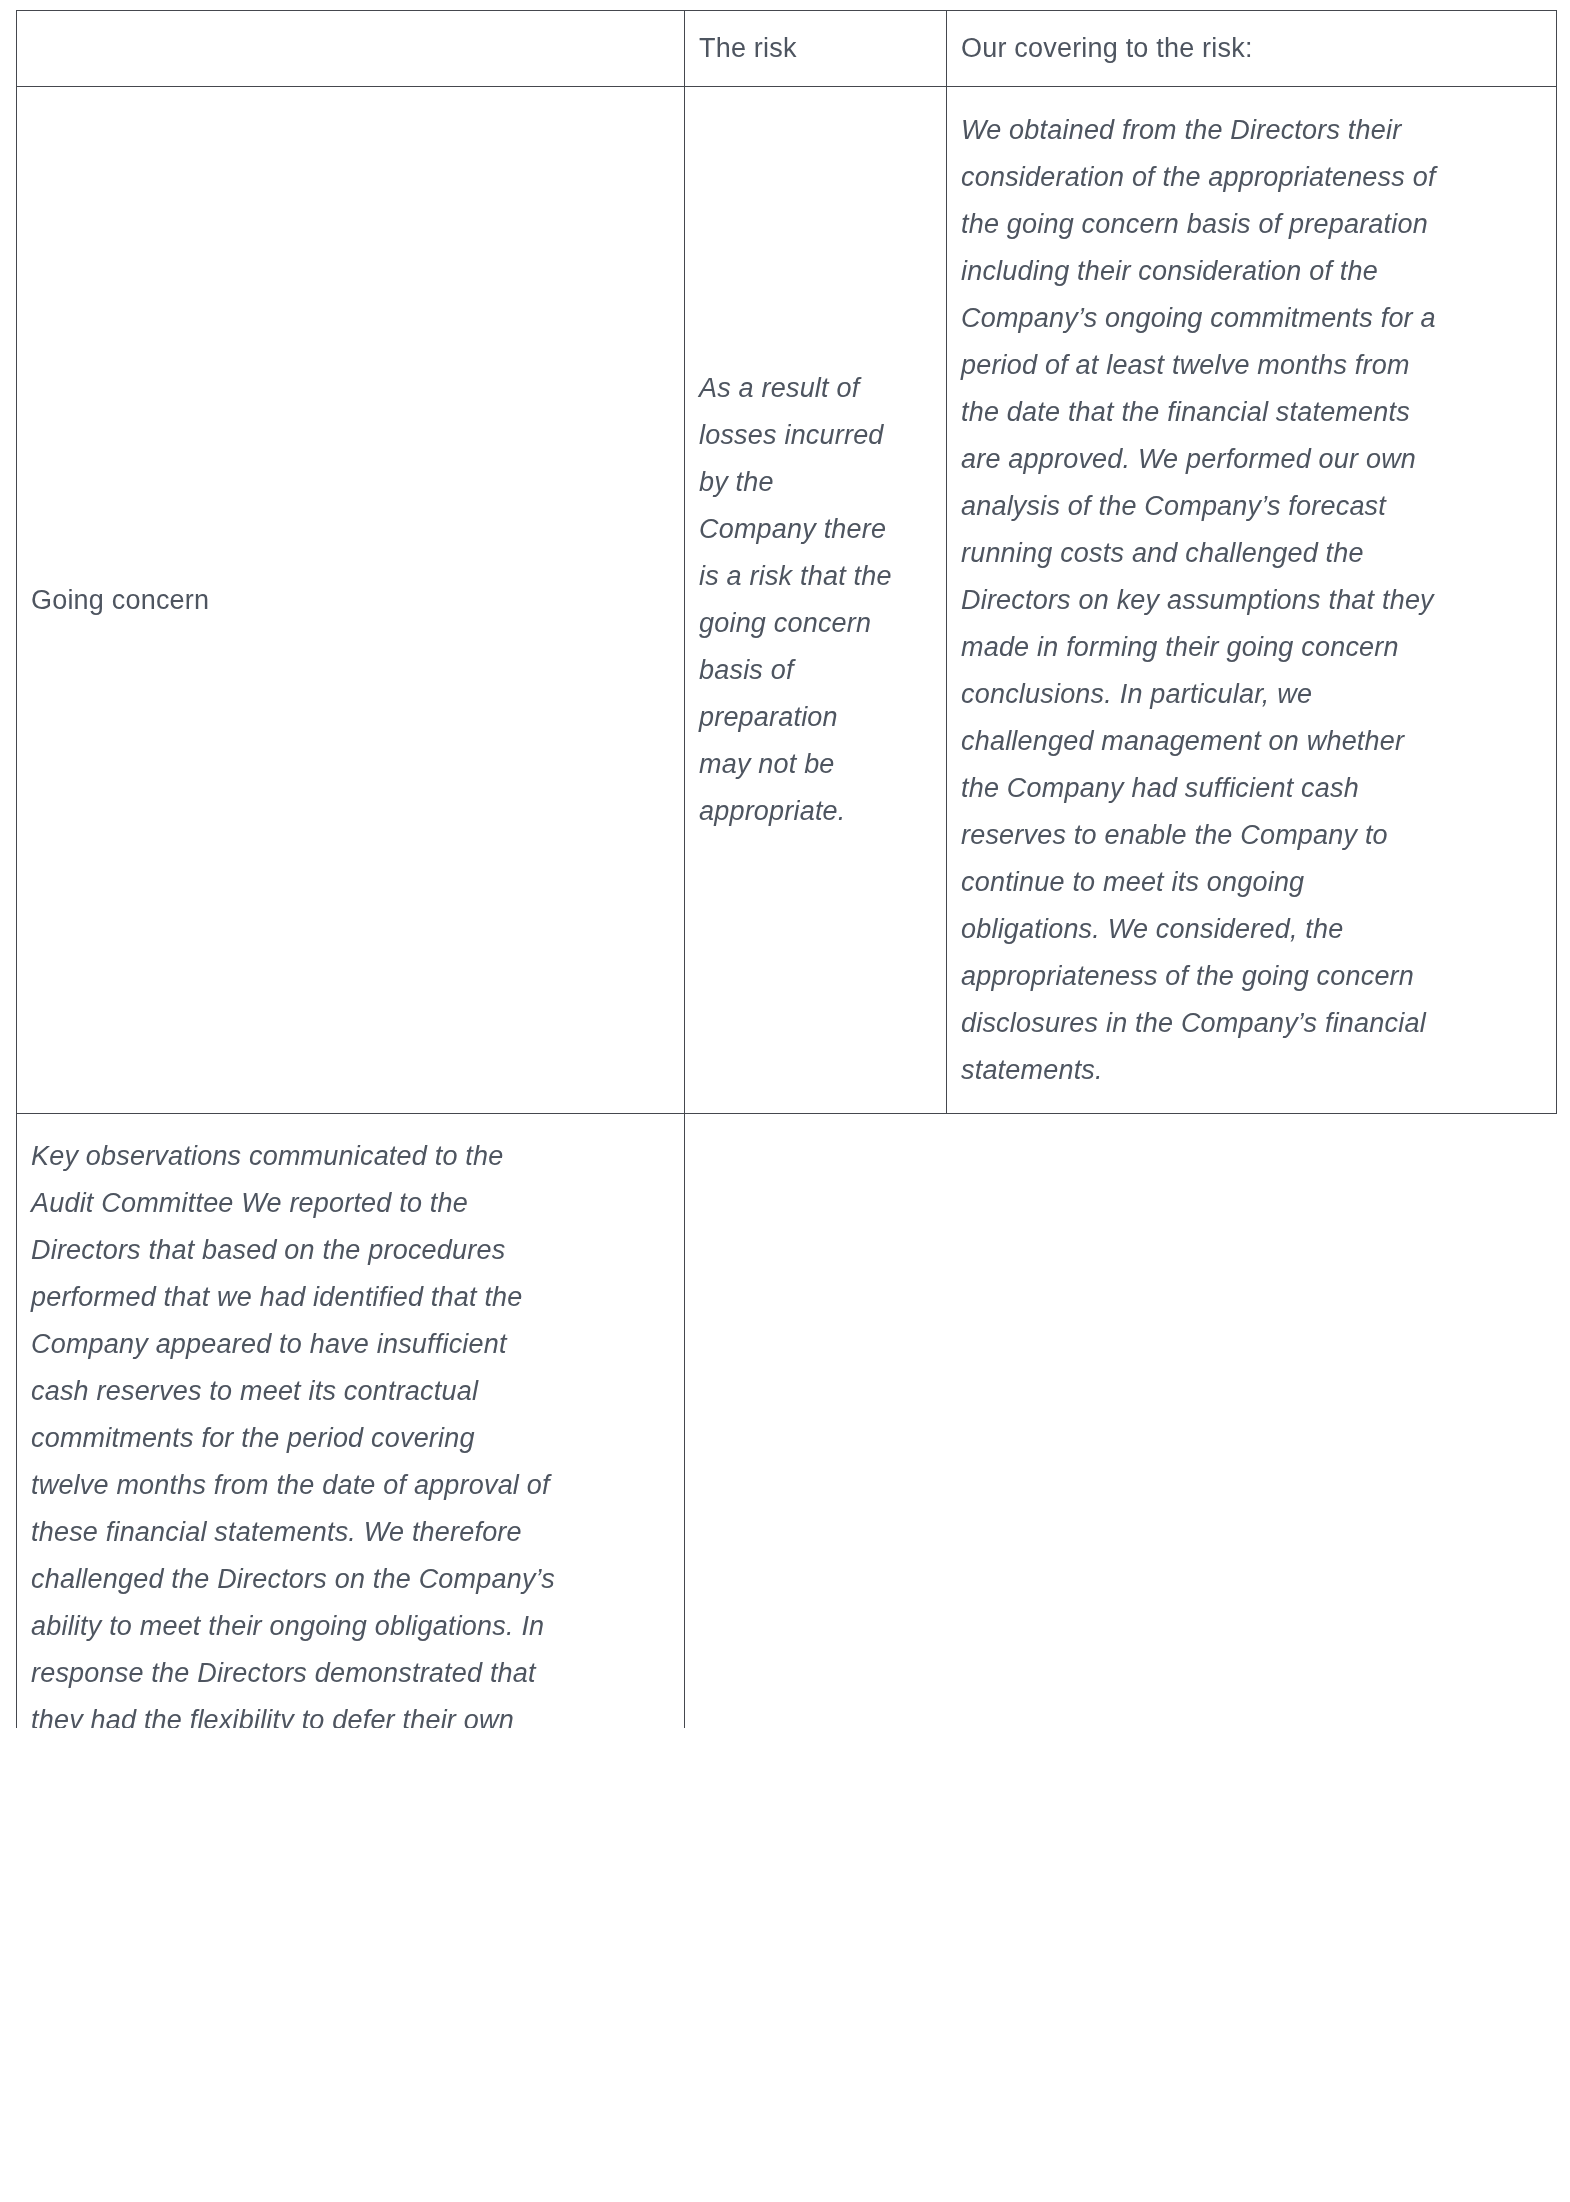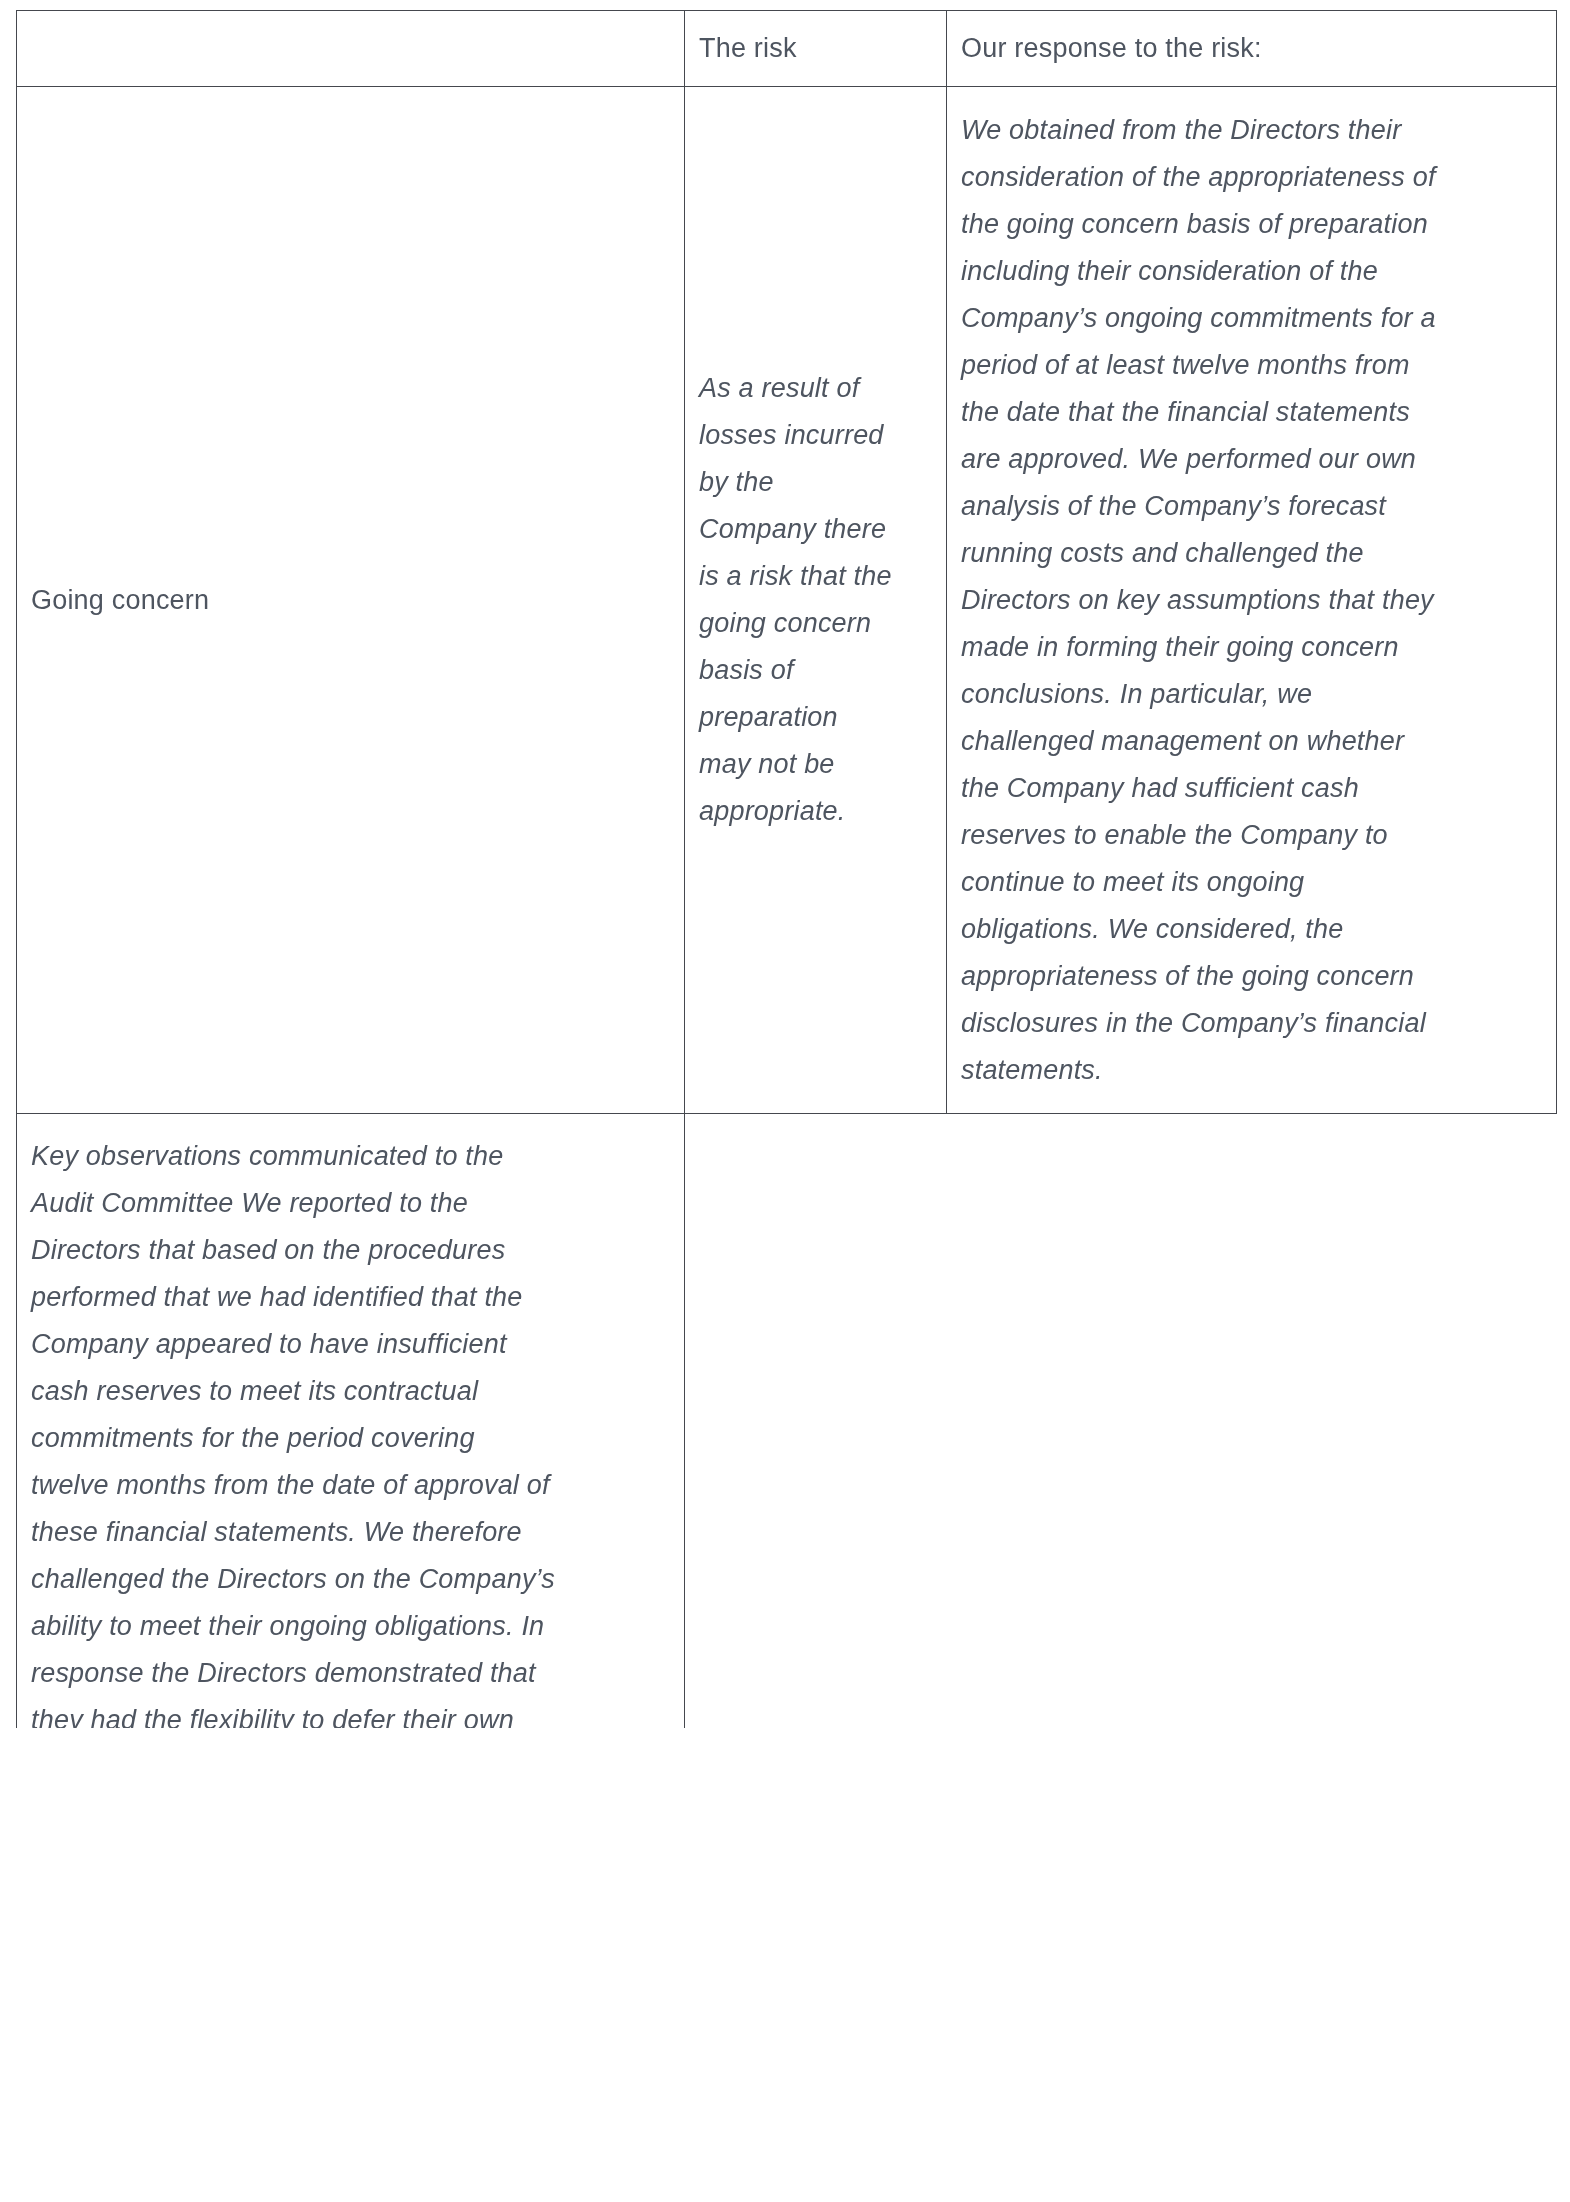--- a/index.html
+++ b/index.html
@@ -51,21 +51,21 @@
   <table class="risk-table">
     <colgroup>
       <col class="c1">
       <col class="c2">
       <col class="c3">
     </colgroup>
     <tbody>
       <tr class="hdr">
         <td class="b"></td>
         <td class="b">The risk</td>
-        <td class="b">Our response to the risk:</td>
+        <td class="b">Our covering to the risk:</td>
       </tr>
       <tr class="r1">
         <td class="b">Going concern</td>
         <td class="b pre">As a result of
 losses incurred
 by the
 Company there
 is a risk that the
 going concern
 basis of

